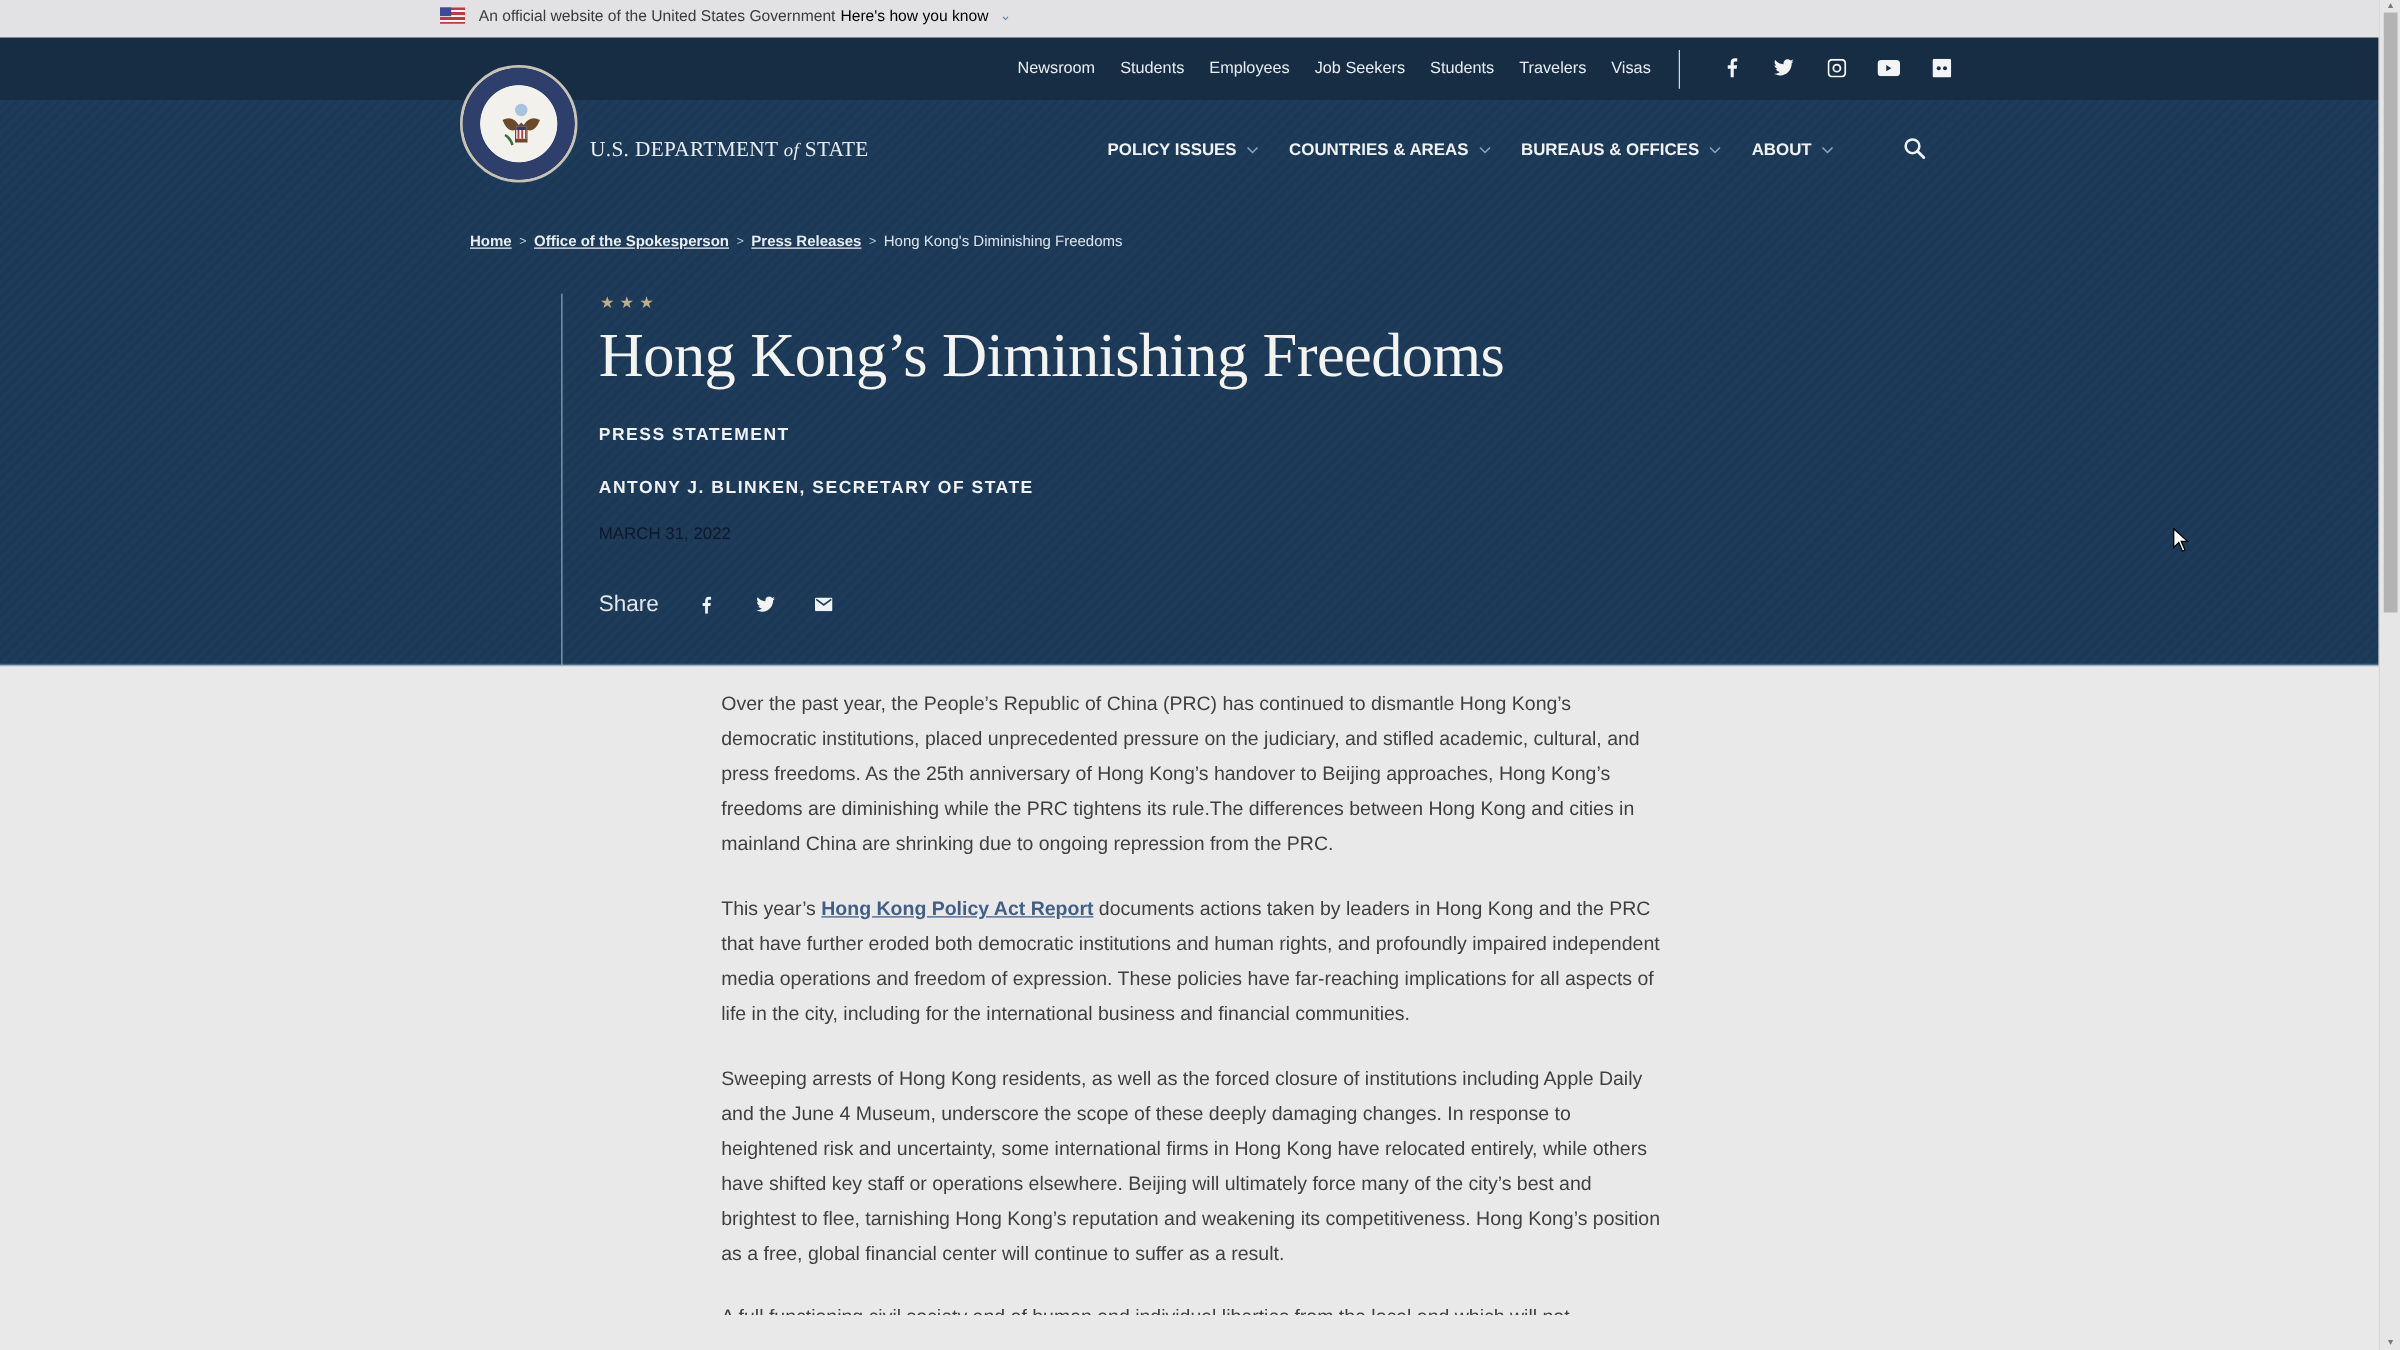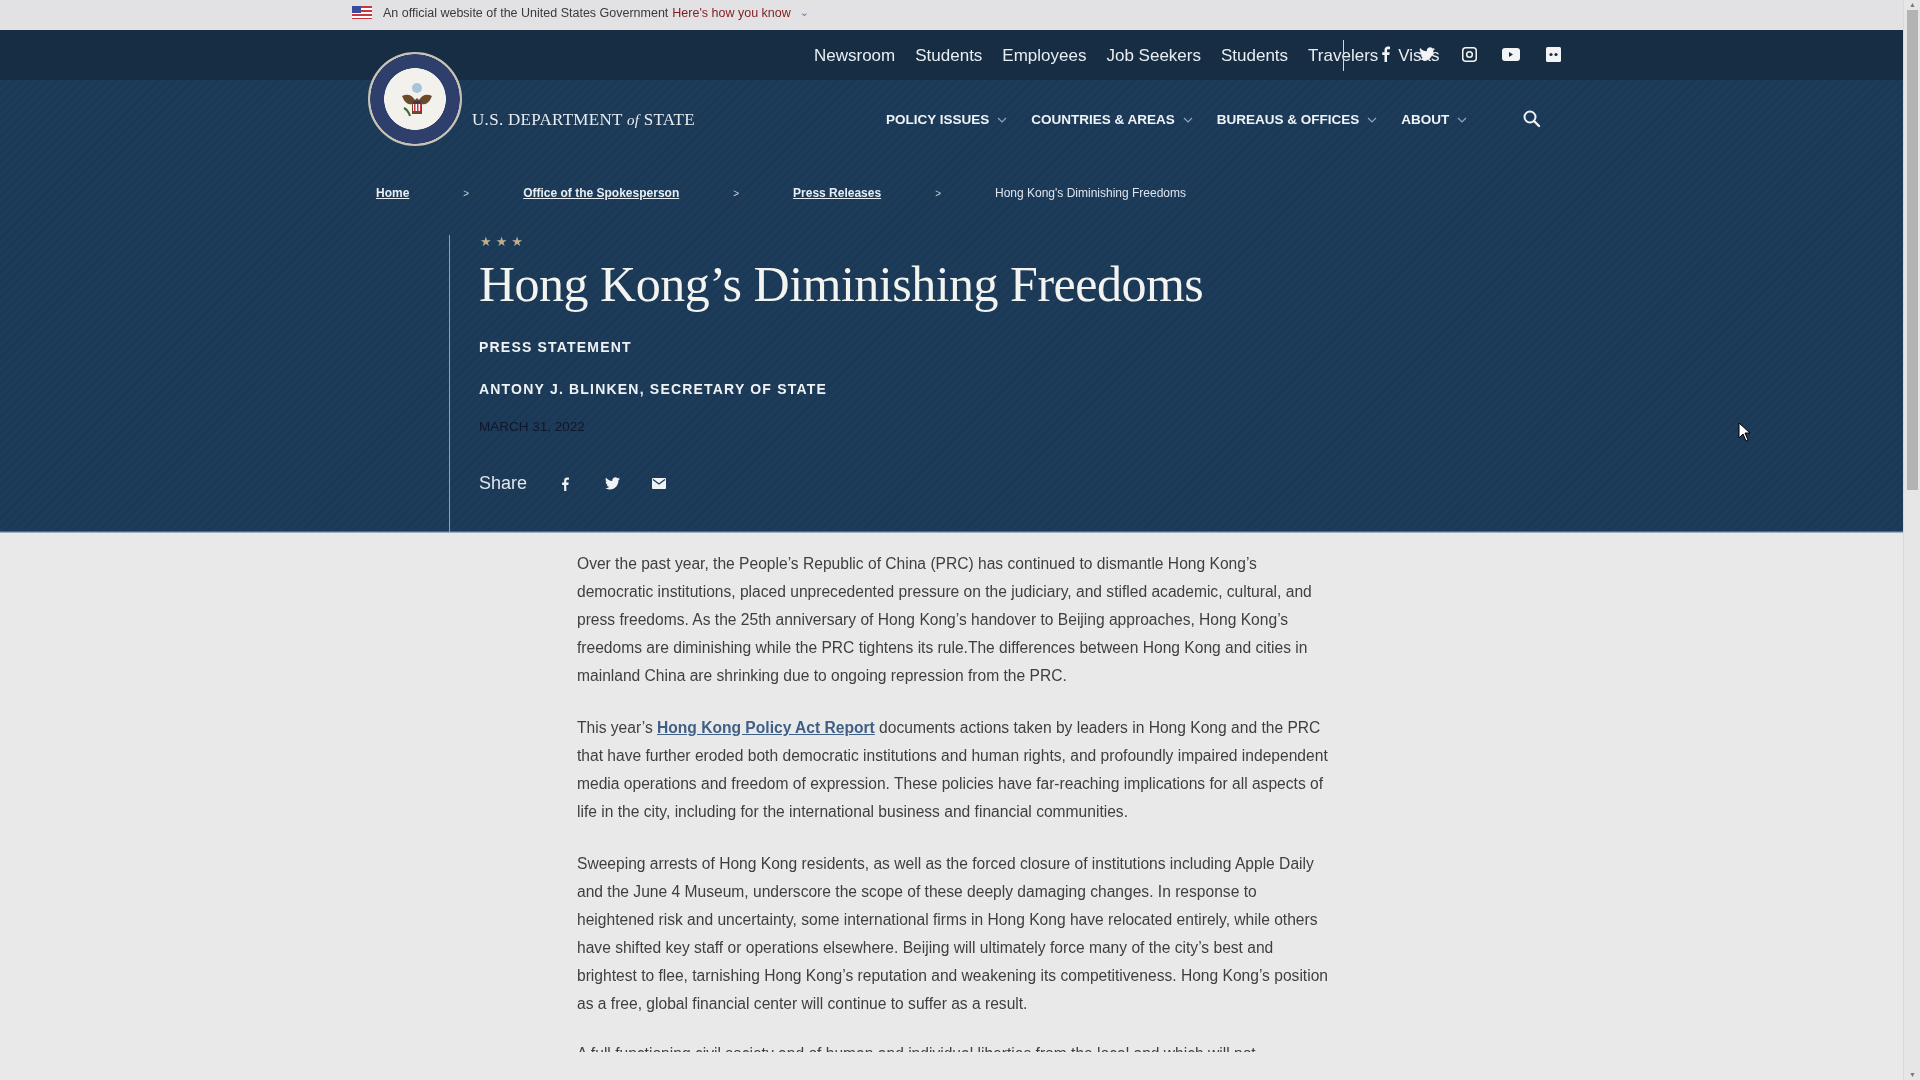--- a/index.html
+++ b/index.html
@@ -3,46 +3,46 @@
 <meta charset="utf-8">
 <style>
   * { box-sizing: border-box; margin: 0; padding: 0; }
   html, body { width: 1920px; height: 1080px; overflow: hidden; }
   body { background: #e9e9e9; font-family: "Liberation Sans", sans-serif; position: relative; }
 
   .gov-banner { position: absolute; left: 0; top: 0; width: 1903px; height: 30px; background: #e2e2e5; }
   .gov-banner .inner { position: absolute; left: 352px; top: 6px; display: flex; align-items: flex-start; font-size: 12.5px; color: #3a3a3a; }
   .flag { width: 20px; height: 13px; margin-right: 11px; background: linear-gradient(#c9353d 0 15%, #fff 15% 30%, #c9353d 30% 45%, #fff 45% 60%, #c9353d 60% 75%, #fff 75% 90%, #c9353d 90%); position: relative; }
   .flag::before { content: ""; position: absolute; left: 0; top: 0; width: 9px; height: 7px; background: #3c4b99; }
-  .gov-banner .howknow { color: #7f1d1d; margin-left: 4px; }
+  .gov-banner .howknow { color: #000000; margin-left: 4px; }
   .gov-banner .chev { margin-left: 9px; color: #5a7fa8; font-size: 11px; }
 
   .utility-bar { position: absolute; left: 0; top: 30px; width: 1903px; height: 50px; background: #172d44; }
   .util-links { position: absolute; top: 16px; left: 814px; display: flex; gap: 0; }
-  .util-links a { color: #e8edf2; font-size: 17px; text-decoration: none; margin-right: 20px; white-space: nowrap; }
+  .util-links a { color: #e8edf2; font-size: 13px; text-decoration: none; margin-right: 20px; white-space: nowrap; }
   .util-divider { position: absolute; left: 1343px; top: 10px; width: 1px; height: 31px; background: #d0d6dc; }
   .social { position: absolute; top: 13px; left: 1364px; display: flex; gap: 0; }
   .social .ic { width: 42px; height: 22px; display: flex; align-items: center; justify-content: center; }
   .social svg { fill: #f2f4f6; }
 
   .hero { position: absolute; left: 0; top: 80px; width: 1903px; height: 452px; background: #1b3a57;
     background-image: repeating-linear-gradient(135deg, rgba(255,255,255,0.012) 0 3px, rgba(0,0,0,0.012) 3px 6px); }
   .hero-bottom-line { position: absolute; left: 0; top: 531px; width: 1903px; height: 2px; background: #6b8aa8; opacity: .6; }
 
   .seal { position: absolute; left: 368px; top: 52px; width: 94px; height: 94px; border-radius: 50%; background: radial-gradient(circle, #f3f1ec 0 48%, #2e3f6b 49% 70%, #d8d4c8 71% 74%, #2e3f6b 75%); border: 2px solid #c7c2b4; }
   .seal .eagle { position: absolute; left: 30px; top: 28px; width: 34px; height: 38px; }
   .agency-name { position: absolute; left: 472px; top: 110px; color: #e9edf1; font-family: "Liberation Serif", serif; font-size: 17px; letter-spacing: 0.3px; }
   .agency-name i { font-size: 15px; }
 
   .main-nav { position: absolute; top: 112px; left: 886px; display: flex; align-items: center; justify-content: flex-end; }
   .main-nav .item { display: flex; align-items: center; color: #f0f3f6; font-size: 13.5px; font-weight: bold; margin-right: 24px; white-space: nowrap; }
   .main-nav .item .chev { margin-left: 8px; width: 10px; height: 10px; }
   .search-btn { position: absolute; left: 1522px; top: 109px; width: 20px; height: 20px; }
 
-  .breadcrumb { position: absolute; left: 376px; top: 186px; font-size: 12px; color: #dfe5ec; display: flex; align-items: center; white-space: nowrap; gap: 48px; }
+  .breadcrumb { position: absolute; left: 376px; top: 186px; font-size: 12px; color: #dfe5ec; display: flex; align-items: center; white-space: nowrap; }
   .breadcrumb a { color: #e8edf2; font-weight: bold; text-decoration: underline; }
   .breadcrumb .sep { margin: 0 6px; color: #c9d2dc; font-size: 10px; }
 
   .vline { position: absolute; left: 449px; top: 235px; width: 1px; height: 297px; background: #8aa3bc; }
   .stars { position: absolute; left: 480px; top: 234px; color: #bfae8c; font-size: 13px; letter-spacing: 4px; }
   .title { position: absolute; left: 479px; top: 255px; color: #f3f3f0; font-family: "Liberation Serif", serif; font-size: 50px; font-weight: normal; white-space: nowrap; letter-spacing: -0.5px; text-align: center; }
   .kind { position: absolute; left: 479px; top: 339px; color: #f0f3f6; font-size: 14px; font-weight: bold; letter-spacing: 1.2px; }
   .author { position: absolute; left: 479px; top: 381px; color: #f0f3f6; font-size: 14px; font-weight: bold; letter-spacing: 1.2px; }
   .date { position: absolute; left: 479px; top: 419px; color: #0f172a; font-size: 13.5px; }
   .share { position: absolute; left: 479px; top: 473px; display: flex; align-items: center; }

